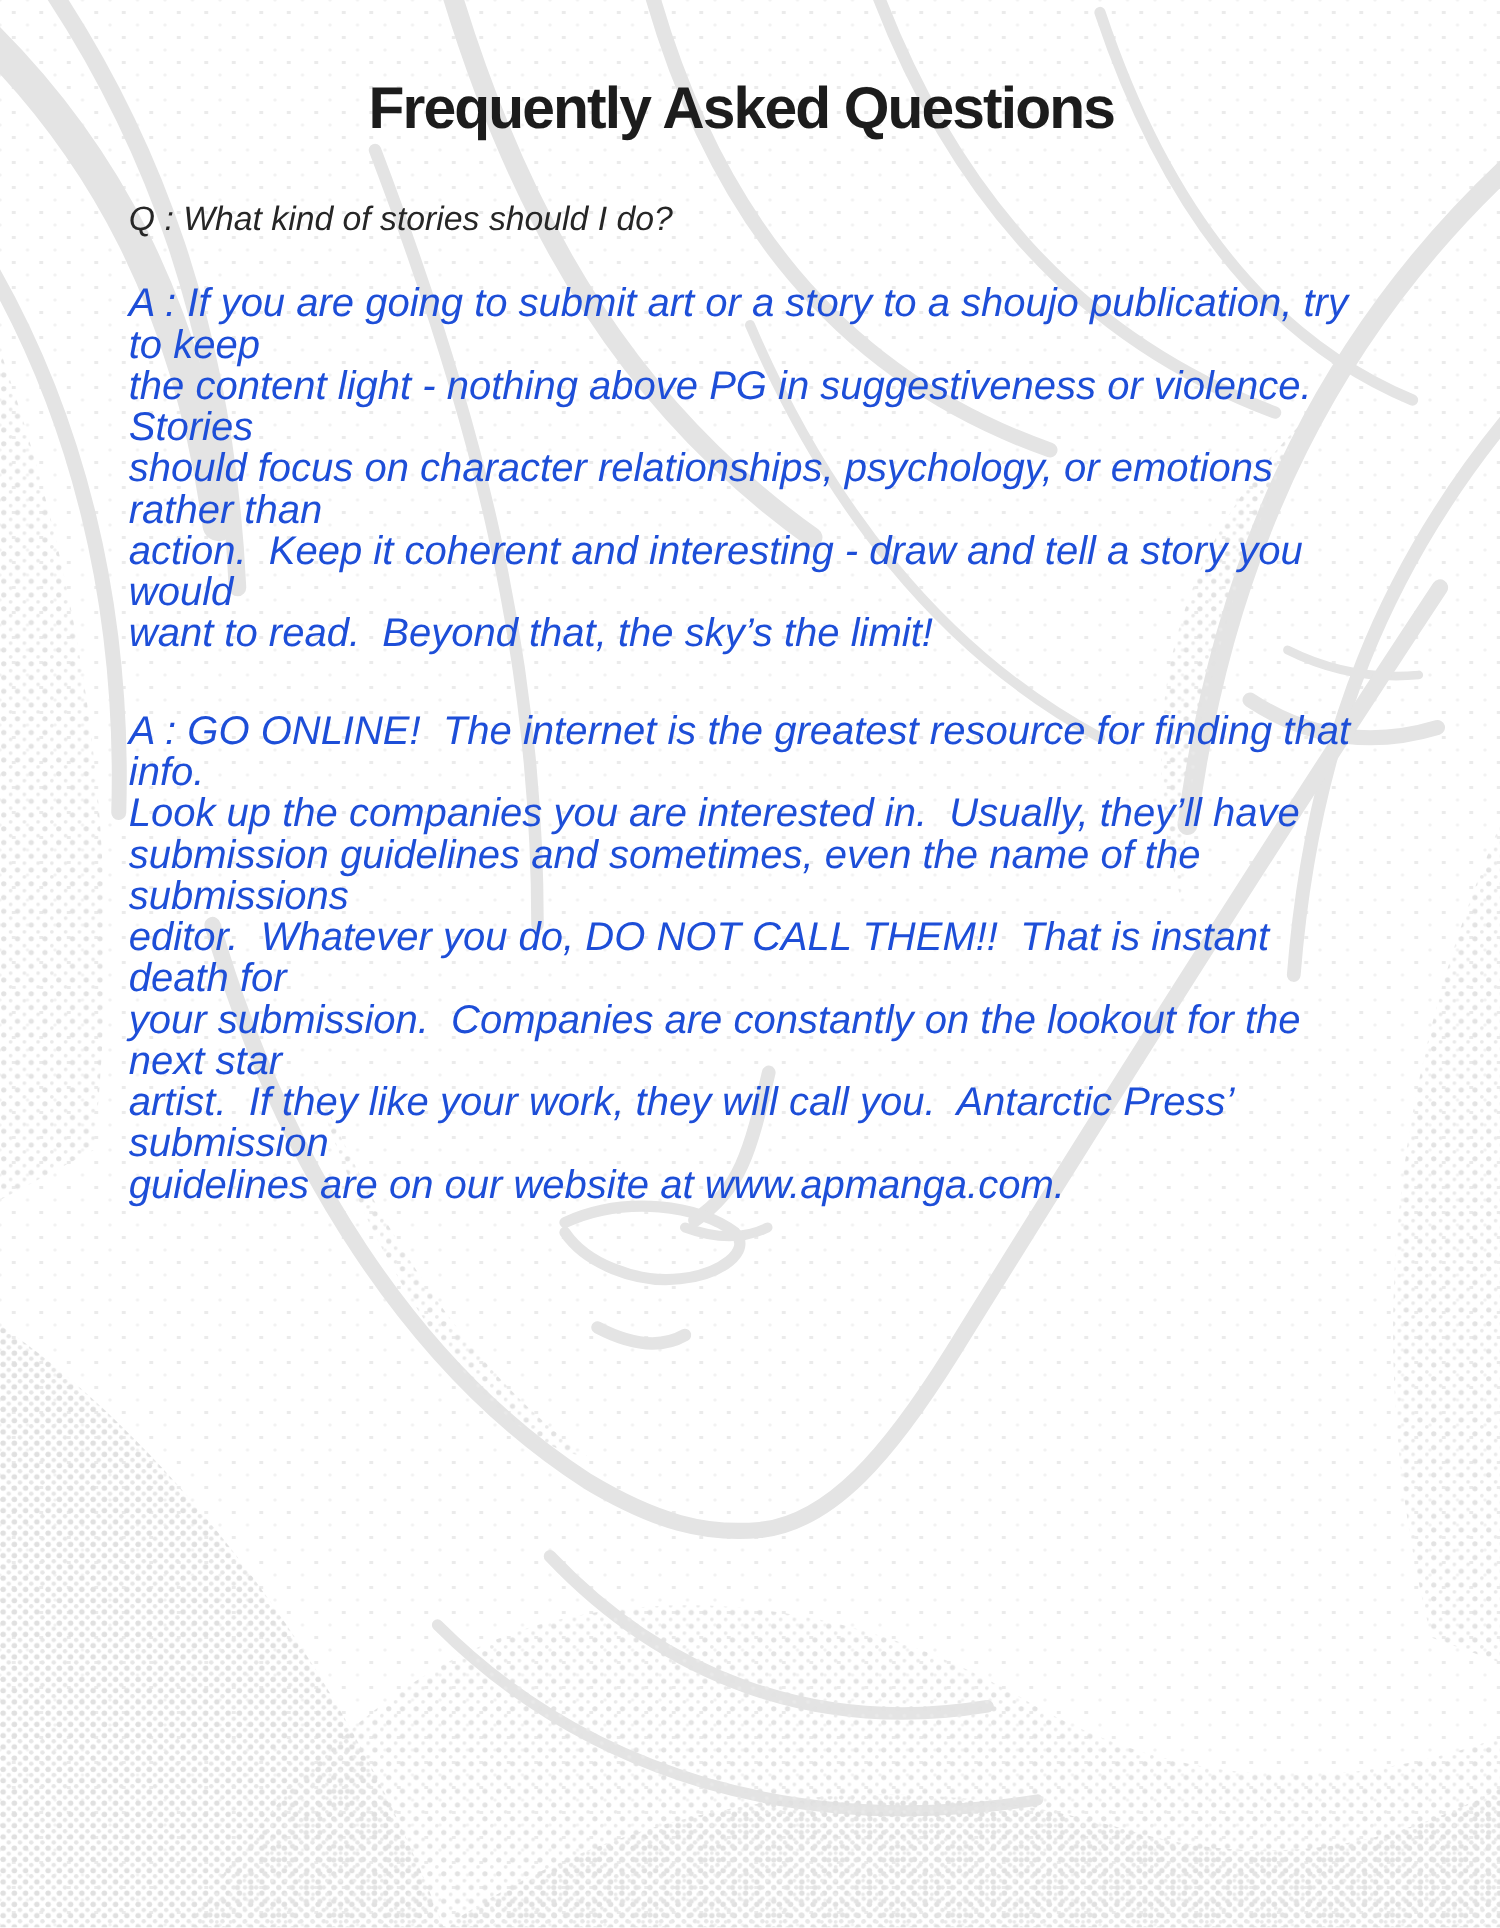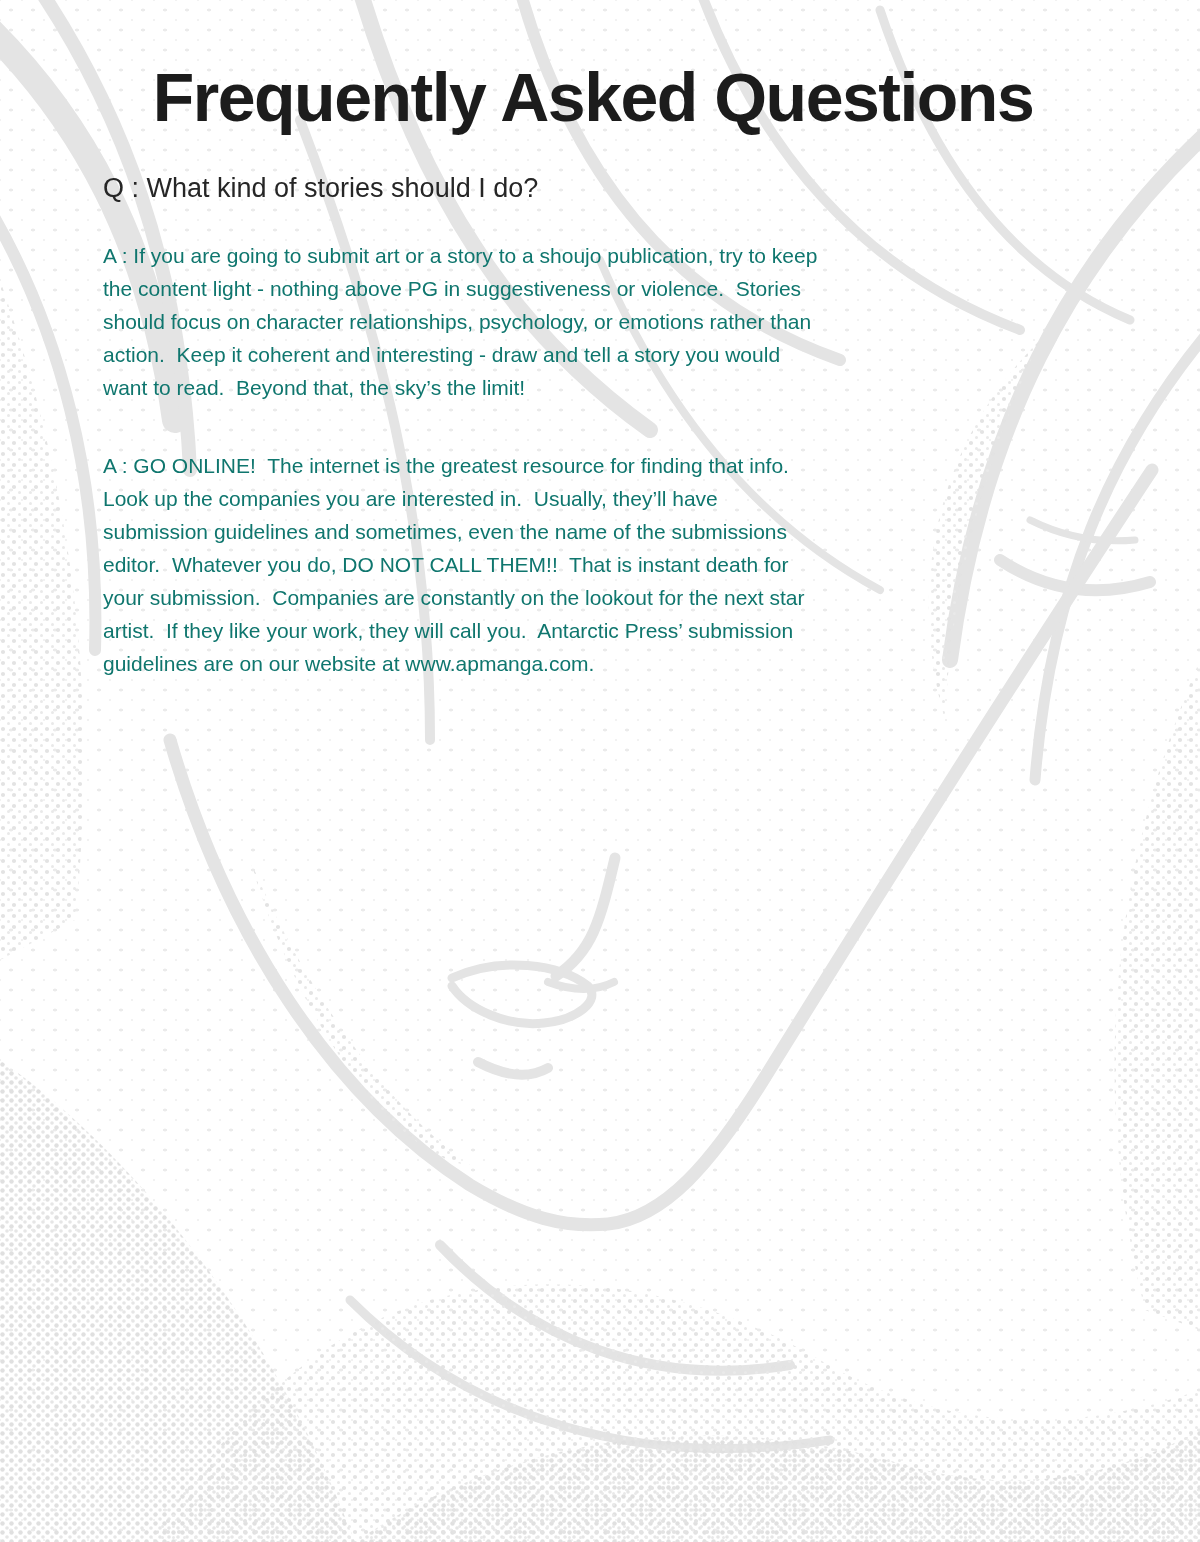--- a/index.html
+++ b/index.html
@@ -32,44 +32,45 @@
 
   .content {
     position: relative;
     z-index: 1;
     padding: 58px 117px 0 103px;
   }
 
   h1.page-title {
     margin: 0 -14px 0 -14px;
     text-align: center;
-    font-size: 68px;
+    font-size: 47px;
     font-weight: bold;
     letter-spacing: -1.5px;
     color: #1c1c1c;
     white-space: nowrap;
   }
 
   .faq {
-    margin-top: 36px;
+    margin-top: 46px;
+    font-style: italic;
   }
 
   .faq-question {
     margin: 0 0 34px 0;
     font-size: 27px;
     line-height: 33px;
     color: #262626;
     white-space: pre-wrap;
   }
 
   .faq-answer {
     margin: 0 0 45px 0;
-    font-size: 21px;
+    font-size: 32px;
     line-height: 33px;
-    color: #0f766e;
+    color: #1d4ed8;
     white-space: pre-wrap;
   }
 </style>
 </head>
 <body>
 
 <svg class="bg-art" viewBox="0 0 1200 1542" xmlns="http://www.w3.org/2000/svg" aria-hidden="true">
   <defs>
     <pattern id="halftone" width="11" height="11" patternUnits="userSpaceOnUse">
       <rect width="11" height="11" fill="#ffffff" fill-opacity="0"></rect>

